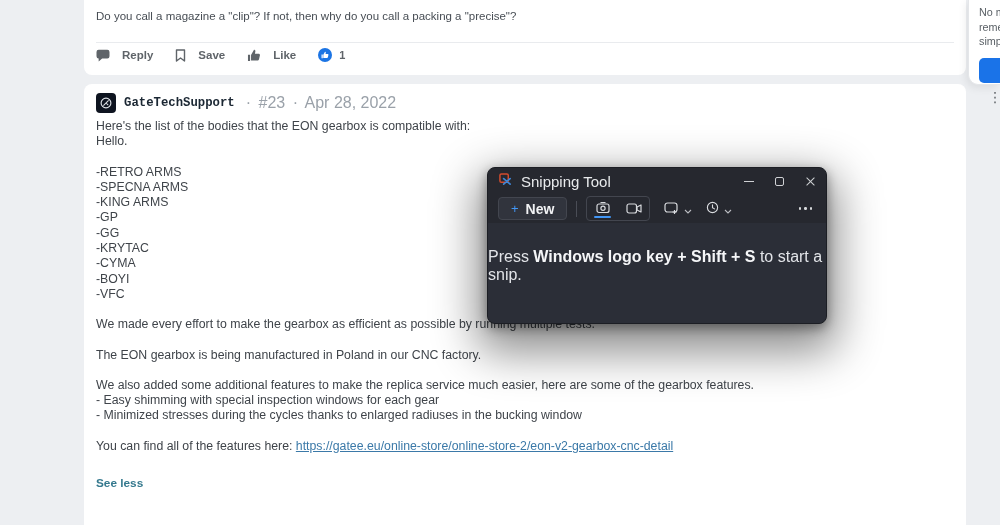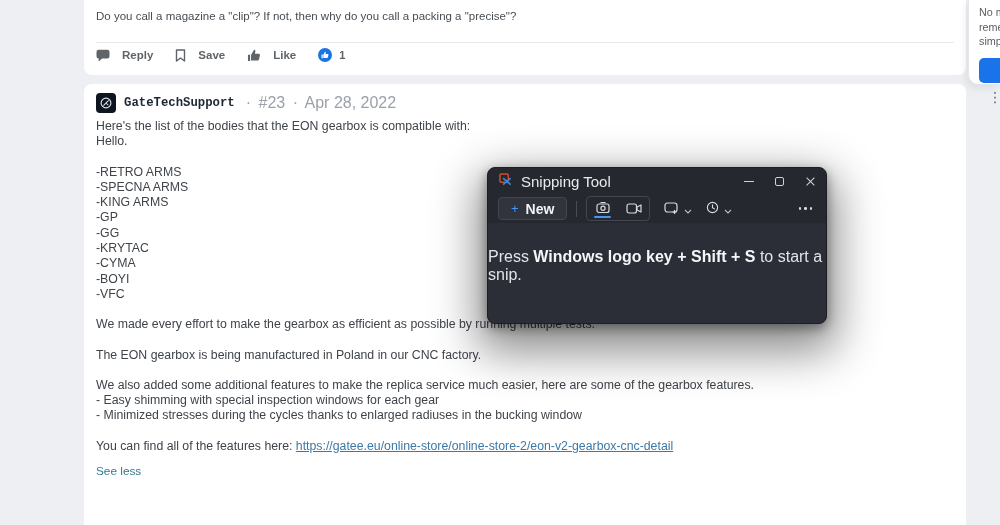--- a/index.html
+++ b/index.html
@@ -23,21 +23,21 @@
 
   .post-header { display: flex; align-items: center; gap: 8px; height: 22px; }
   .avatar { width: 20px; height: 20px; border-radius: 4px; background: #0e1420; display: flex; align-items: center; justify-content: center; flex: none; }
   .author-name { font-size: 12.3px; font-weight: 700; color: #1b2733; font-family: Liberation Mono, monospace; }
   .post-meta { font-size: 16px; color: #9aa1a9; }
   .post-meta .sep { margin: 0 3px; }
 
   .post-body { margin-top: 5px; font-size: 12.3px; color: #3f444a; line-height: 15.3px; }
   .post-body .para { margin-bottom: 15px; }
   .link-line a { color: var(--link-blue, #3b79a8); text-decoration: underline; }
-  .see-less { margin-top: 10px; font-size: 11.8px; font-weight: 400; color: var(--link-teal, #35798e); cursor: pointer; }
+  .see-less { margin-top: 22px; font-size: 11.8px; font-weight: 700; color: var(--link-teal, #35798e); cursor: pointer; }
 
   
   .side-popup { position: absolute; top: 0; left: 968px; width: 32px; height: 85px;
     background: #ffffff; border-left: 1px solid #e4e6e9; border-bottom: 1px solid #e4e6e9;
     border-radius: 0 0 0 10px; box-shadow: -2px 3px 8px rgba(0,0,0,0.08); padding: 5px 0 0 10px; }
   .side-popup .ptext { font-size: 10.8px; color: #5a6066; line-height: 14.5px; white-space: nowrap; }
   .popup-button { margin-top: 9px; height: 25px; width: 26px; background: var(--popup-button-blue, #1a73e8); border-radius: 5px 0 0 5px; cursor: pointer; }
   .kebab { position: absolute; left: 988px; top: 88px; font-size: 14px; color: #5f6368; line-height: 18px; cursor: pointer; }
 
   

